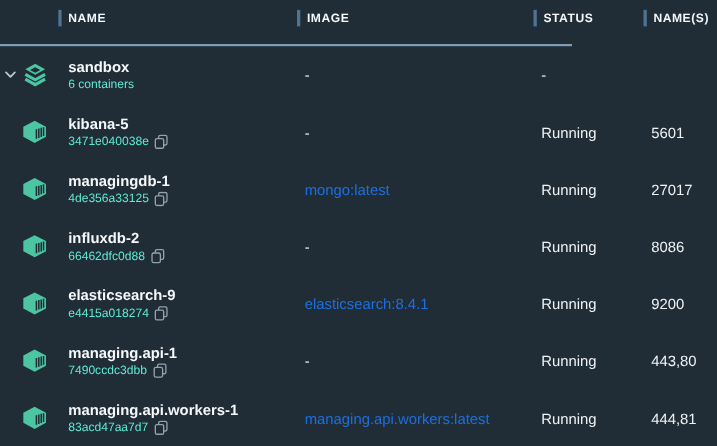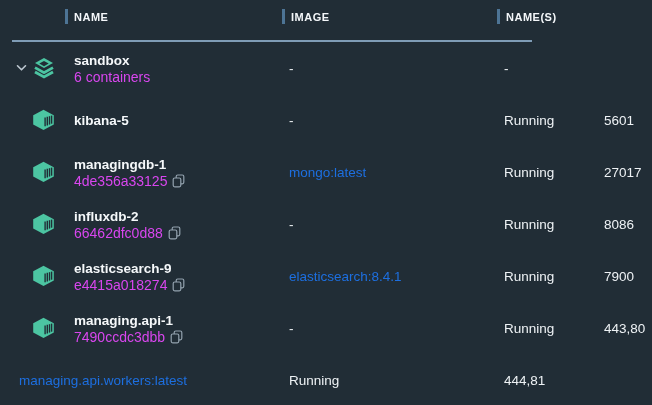--- a/index.html
+++ b/index.html
@@ -3,21 +3,21 @@
 <meta charset="utf-8">
 <style>
   html,body{margin:0;padding:0;}
   body{
     width:652px;height:405px;overflow:hidden;
     background:#212d36;
     font-family:"Liberation Sans","DejaVu Sans",sans-serif;
     color:#eef2f5;
     -webkit-font-smoothing:antialiased;
   }
-  .table{width:520px;padding-left:12px;}
+  .table{width:520px;}
   .hdr{
     display:grid;grid-template-columns:270px 215px 100px 1fr;
     height:42px;border-bottom:2px solid #7f9cb6;
     align-items:flex-start;padding-top:9px;box-sizing:border-box;
   }
   .hcell{display:flex;align-items:center;gap:6px;}
   .hcell.name{padding-left:53px;}
   .hcell.pad{padding-left:0px;}
   .hbar{width:3px;height:15px;background:#4d7495;flex:0 0 auto;}
   .hlabel{
@@ -26,40 +26,44 @@
   .rows{display:block;}
   .row{
     display:grid;grid-template-columns:270px 215px 100px 1fr;
     height:52px;align-items:center;cursor:default;
   }
   .namecell{position:relative;height:52px;display:flex;align-items:center;}
   .chev{position:absolute;left:4px;top:22px;line-height:0;}
   .rowicon{position:absolute;left:20px;top:15px;line-height:0;}
   .nametext{margin-left:62px;display:flex;flex-direction:column;justify-content:space-between;}
   .cname{font-size:13.5px;font-weight:bold;color:#f5f8fa;line-height:17px;}
-  .csub{font-size:14px;color:#d946ef;line-height:16px;display:flex;align-items:center;gap:5px;}
+  .csub{font-size:11px;color:#5eead4;line-height:16px;display:flex;align-items:center;gap:5px;}
   .cell{font-size:13.5px;color:#eef2f5;padding-left:7px;}
   .cell.link{color:#1d6fe0;}
   .copy{line-height:0;cursor:pointer;}
 </style>
 </head>
 <body>
 
 <div class="table">
   <div class="hdr">
     <div class="hcell name">
       <span class="hbar"></span>
       <span class="hlabel">NAME</span>
     </div>
     <div class="hcell pad">
       <span class="hbar"></span>
       <span class="hlabel">IMAGE</span>
     </div>
     <div class="hcell pad">
       <span class="hbar"></span>
+      <span class="hlabel">STATUS</span>
+    </div>
+    <div class="hcell pad">
+      <span class="hbar"></span>
       <span class="hlabel">NAME(S)</span>
     </div>
   </div>
   <div class="rows">
       <div class="row">
     <div class="namecell">
       <span class="chev">
         <svg width="11" height="8" viewBox="0 0 11 8">
               <path d="M1.5 1.8 L5.5 5.8 L9.5 1.8" fill="none" stroke="#bec9d2" stroke-width="1.6" stroke-linecap="round" stroke-linejoin="round"></path>
             </svg>
@@ -91,20 +95,29 @@
         <svg width="23" height="22" viewBox="0 0 23 22">
           <path d="M11.5 0.8 L21.8 6.2 V15.4 L11.5 20.9 L1.2 15.4 V6.2 Z" fill="#4cc5a2"></path>
           <line x1="13.1" y1="8.4" x2="13.1" y2="17.2" stroke="#212d36" stroke-width="1.4"></line>
           <line x1="15.3" y1="7.8" x2="15.3" y2="16.4" stroke="#212d36" stroke-width="1.4"></line>
           <line x1="17.5" y1="7.2" x2="17.5" y2="15.6" stroke="#212d36" stroke-width="1.4"></line>
           <line x1="19.6" y1="6.6" x2="19.6" y2="14.7" stroke="#212d36" stroke-width="1.4"></line>
         </svg>
       </span>
       <span class="nametext">
         <span class="cname">kibana-5</span>
+        <span class="csub">
+          <span>3471e040038e</span>
+          <span class="copy">
+            <svg width="13" height="14" viewBox="0 0 13 14">
+              <rect x="4.2" y="1" width="7.6" height="8.8" rx="1.5" fill="none" stroke="#93a2ae" stroke-width="1.2"></rect>
+              <rect x="1.2" y="4" width="7.6" height="8.8" rx="1.5" fill="#212d36" stroke="#93a2ae" stroke-width="1.2"></rect>
+            </svg>
+          </span>
+        </span>
       </span>
     </div>
     <div class="cell imagecell">-</div>
     <div class="cell">Running</div>
     <div class="cell">5601</div>
   </div>
       <div class="row">
     <div class="namecell">
 
       <span class="rowicon">
@@ -182,21 +195,21 @@
             <svg width="13" height="14" viewBox="0 0 13 14">
               <rect x="4.2" y="1" width="7.6" height="8.8" rx="1.5" fill="none" stroke="#93a2ae" stroke-width="1.2"></rect>
               <rect x="1.2" y="4" width="7.6" height="8.8" rx="1.5" fill="#212d36" stroke="#93a2ae" stroke-width="1.2"></rect>
             </svg>
           </span>
         </span>
       </span>
     </div>
     <div class="cell imagecell link">elasticsearch:8.4.1</div>
     <div class="cell">Running</div>
-    <div class="cell">7900</div>
+    <div class="cell">9200</div>
   </div>
       <div class="row">
     <div class="namecell">
 
       <span class="rowicon">
         <svg width="23" height="22" viewBox="0 0 23 22">
           <path d="M11.5 0.8 L21.8 6.2 V15.4 L11.5 20.9 L1.2 15.4 V6.2 Z" fill="#4cc5a2"></path>
           <line x1="13.1" y1="8.4" x2="13.1" y2="17.2" stroke="#212d36" stroke-width="1.4"></line>
           <line x1="15.3" y1="7.8" x2="15.3" y2="16.4" stroke="#212d36" stroke-width="1.4"></line>
           <line x1="17.5" y1="7.2" x2="17.5" y2="15.6" stroke="#212d36" stroke-width="1.4"></line>
@@ -214,18 +227,42 @@
             </svg>
           </span>
         </span>
       </span>
     </div>
     <div class="cell imagecell">-</div>
     <div class="cell">Running</div>
     <div class="cell">443,80</div>
   </div>
       <div class="row">
+    <div class="namecell">
+
+      <span class="rowicon">
+        <svg width="23" height="22" viewBox="0 0 23 22">
+          <path d="M11.5 0.8 L21.8 6.2 V15.4 L11.5 20.9 L1.2 15.4 V6.2 Z" fill="#4cc5a2"></path>
+          <line x1="13.1" y1="8.4" x2="13.1" y2="17.2" stroke="#212d36" stroke-width="1.4"></line>
+          <line x1="15.3" y1="7.8" x2="15.3" y2="16.4" stroke="#212d36" stroke-width="1.4"></line>
+          <line x1="17.5" y1="7.2" x2="17.5" y2="15.6" stroke="#212d36" stroke-width="1.4"></line>
+          <line x1="19.6" y1="6.6" x2="19.6" y2="14.7" stroke="#212d36" stroke-width="1.4"></line>
+        </svg>
+      </span>
+      <span class="nametext">
+        <span class="cname">managing.api.workers-1</span>
+        <span class="csub">
+          <span>83acd47aa7d7</span>
+          <span class="copy">
+            <svg width="13" height="14" viewBox="0 0 13 14">
+              <rect x="4.2" y="1" width="7.6" height="8.8" rx="1.5" fill="none" stroke="#93a2ae" stroke-width="1.2"></rect>
+              <rect x="1.2" y="4" width="7.6" height="8.8" rx="1.5" fill="#212d36" stroke="#93a2ae" stroke-width="1.2"></rect>
+            </svg>
+          </span>
+        </span>
+      </span>
+    </div>
     <div class="cell imagecell link">managing.api.workers:latest</div>
     <div class="cell">Running</div>
     <div class="cell">444,81</div>
   </div>
     </div>
 </div>
 
 </body></html>

